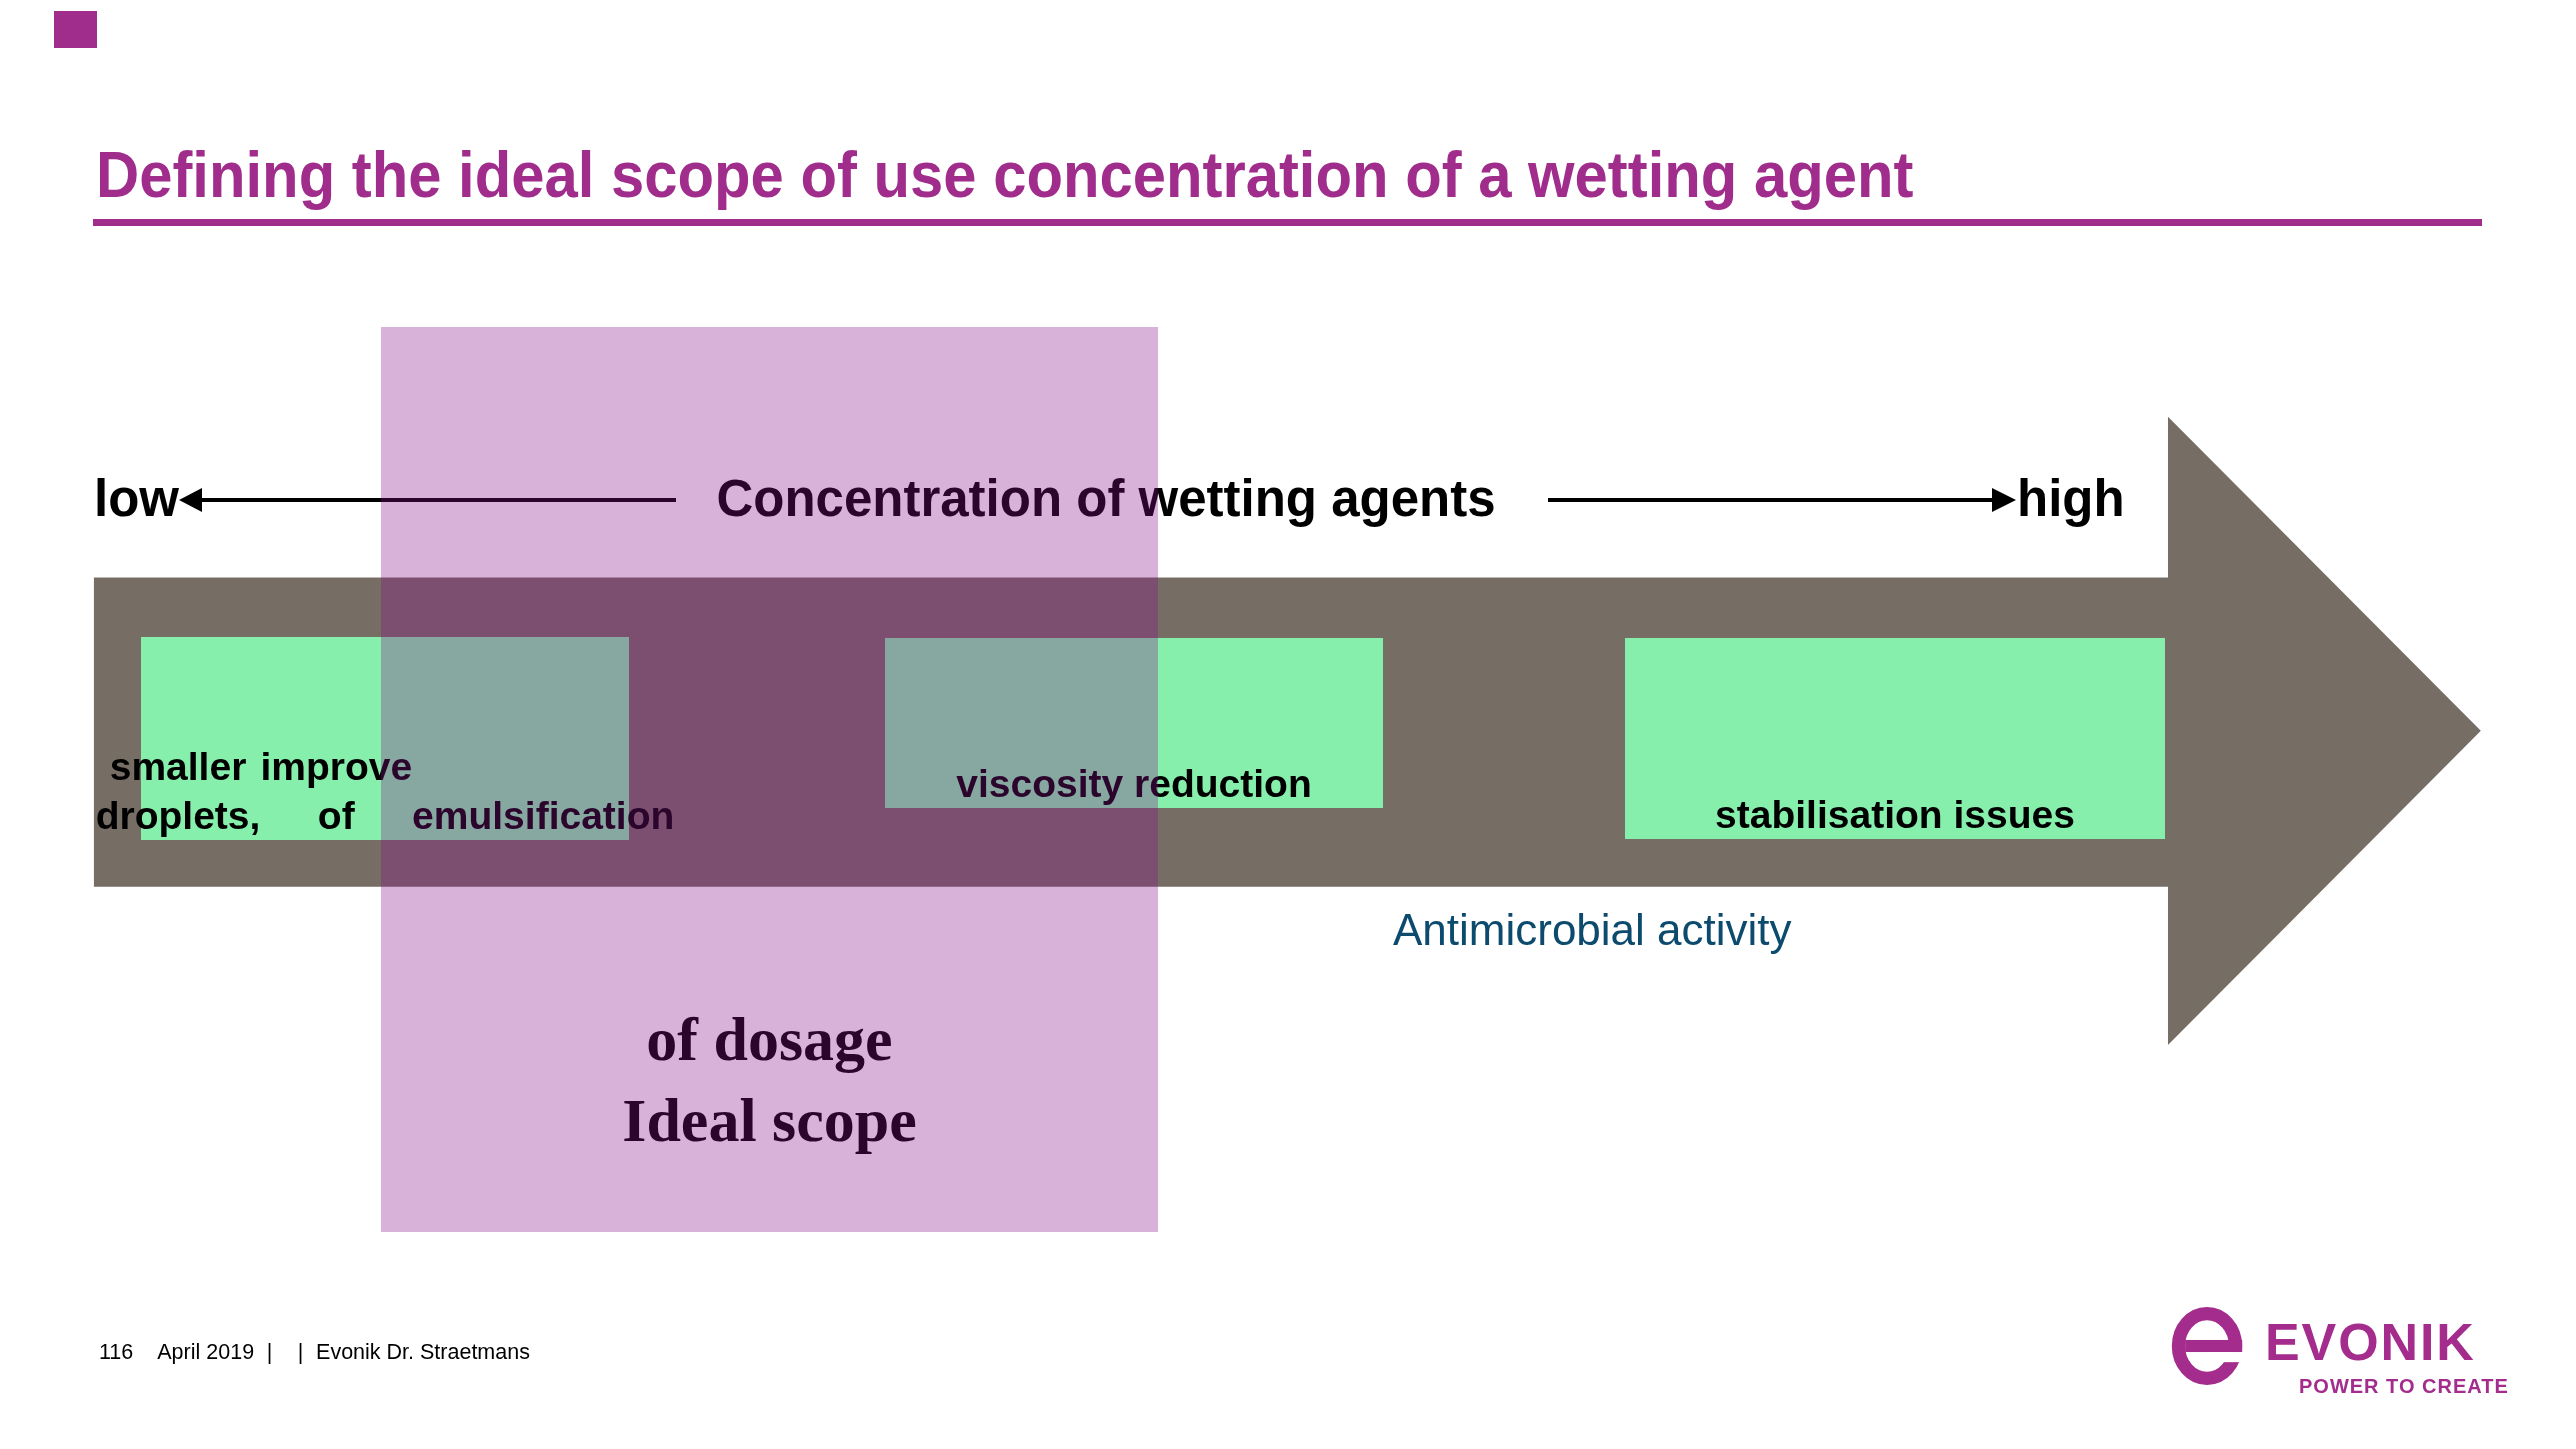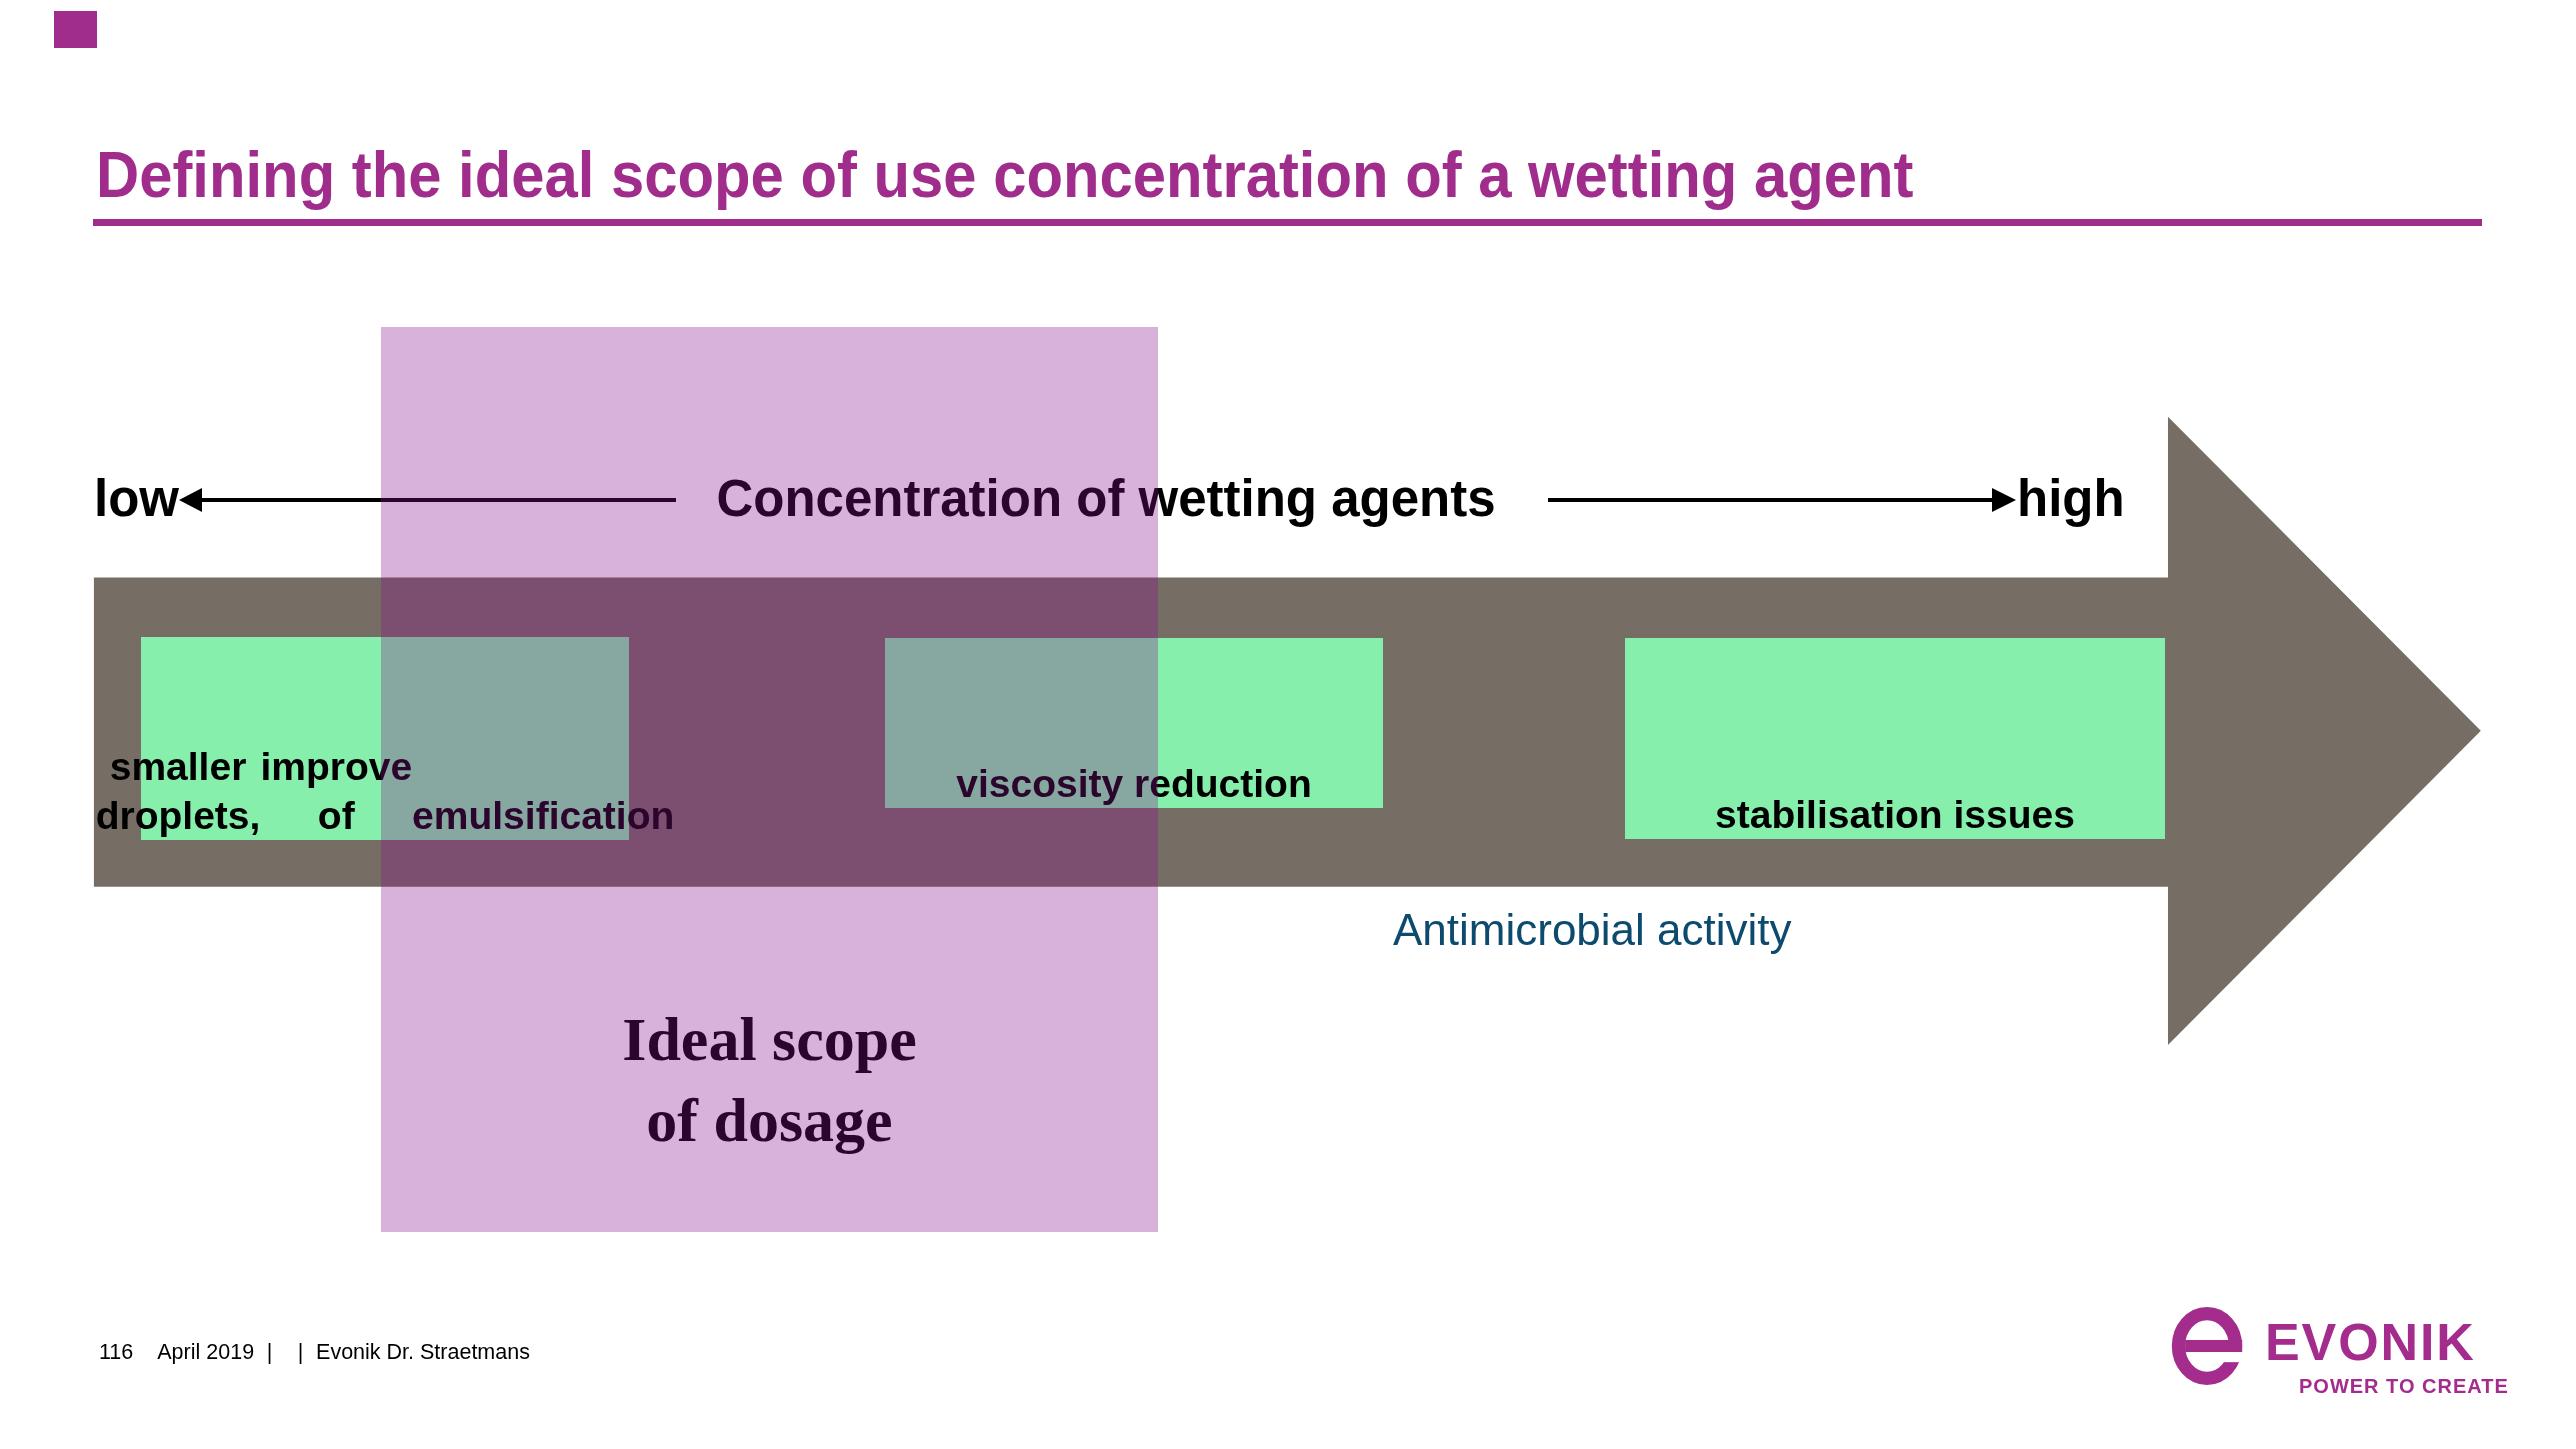--- a/index.html
+++ b/index.html
@@ -89,22 +89,22 @@
 <div class="abs axis-line axis-line-left"></div>
 <div class="abs axis-title">Concentration of wetting agents</div>
 <div class="abs axis-line axis-line-right"></div>
 <div class="abs axis-head axis-head-right"></div>
 <div class="abs axis-label axis-label-low">low</div>
 <div class="abs axis-label axis-label-high">high</div>
 
 <div class="abs antimicrobial">Antimicrobial activity</div>
 
 <div class="abs ideal-text">
+  <div>of dosage</div>
   <div>Ideal scope</div>
-  <div>of dosage</div>
 </div>
 
 <div class="abs pink-overlay"></div>
 
 <div class="abs footer">
   <span class="pageno">116</span>
   <span>April 2019</span>
   <span class="sep">|</span>
   <span class="sep">|</span>
   <span>Evonik Dr. Straetmans</span>

